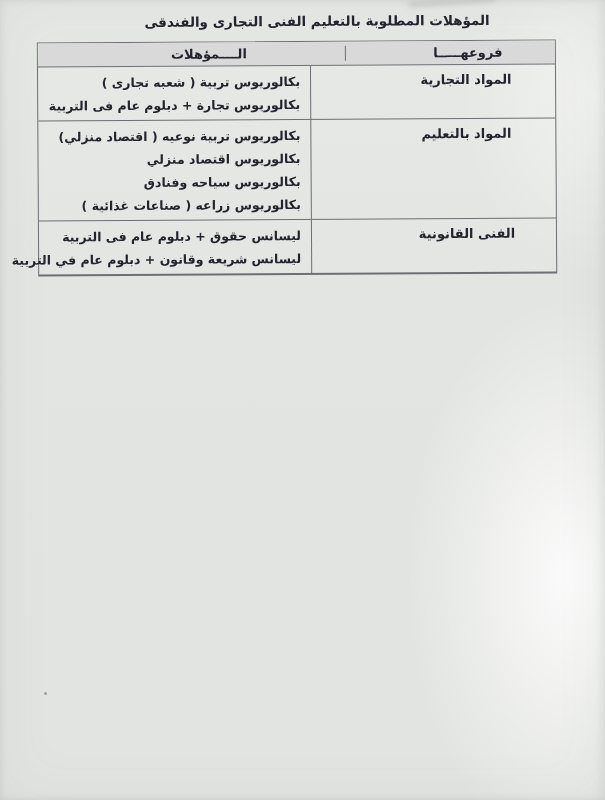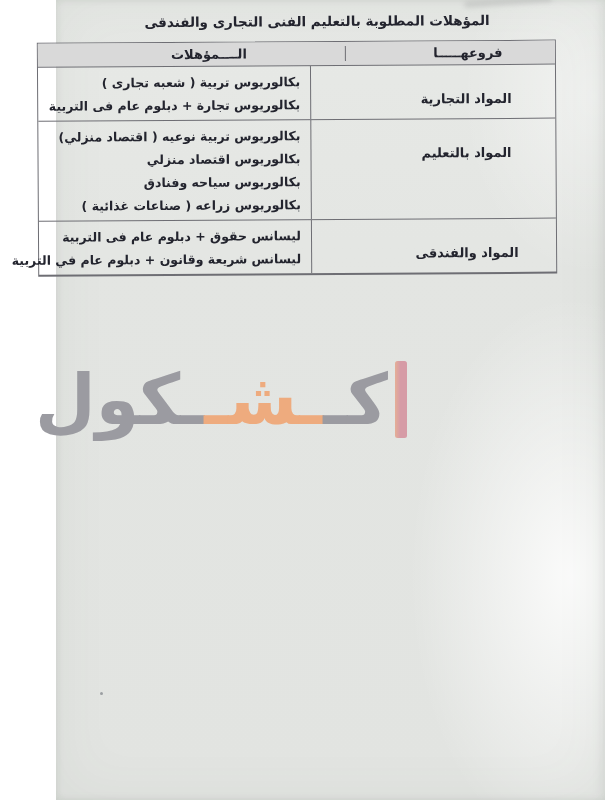--- a/index.html
+++ b/index.html
@@ -1,21 +1,21 @@
 <!DOCTYPE html>
 <html lang="ar" dir="rtl" style="--header-bg: #d9d9d9; --border: #6e6e74; --ink: #23242e; --paper: #e3e5e2; --wm-gray: #9b9ba1; --wm-orange: #eeab7e; --wm-bar_start: #e5ae96; --wm-bar_end: #d69ba6;"><head>
 <meta charset="utf-8">
 <style>
   html,body{margin:0;padding:0;}
   body{
     width:605px;height:800px;overflow:hidden;
     font-family:"DejaVu Sans", sans-serif;
   }
   .page{
-    position:relative;width:549px;height:800px;direction:rtl;
+    position:relative;width:605px;height:800px;direction:rtl;
     background:
       radial-gradient(ellipse 250px 430px at 94% 72%, rgba(255,255,255,.85) 0%, rgba(255,255,255,0) 65%),
       radial-gradient(ellipse 220px 300px at 98% 12%, rgba(255,255,255,.45) 0%, rgba(255,255,255,0) 60%),
       linear-gradient(to bottom, #e6e8e5 0%, #e3e5e2 30%, #e2e4e1 100%);
     box-shadow:
       inset 0 0 60px rgba(90,95,92,.06),
       inset -4px 0 8px rgba(125,130,126,.12),
       inset 3px 0 6px rgba(120,125,120,.08);
   }
   .doc-content{
@@ -44,21 +44,21 @@
     transform:translateX(35px);white-space:nowrap;
   }
   .th-branches{border-inline-end:1px solid transparent;}
   .trow{
     display:grid;grid-template-columns:245px 1fr;
     border-top:1px solid var(--border,#6e6e74);
   }
   .cell-branch{
     padding-top:7px;font-size:13px;font-weight:bold;text-align:center;
   }
-  .cell-branch .branch-text{display:inline-block;transform:translateX(33px);white-space:nowrap;margin-top:19px;}
+  .cell-branch .branch-text{display:inline-block;transform:translateX(33px);white-space:nowrap;}
   .col-divider{border-inline-end:1px solid var(--border,#6e6e74);}
   .cell-quals{
     padding:4px 10px 3px;font-size:12.5px;font-weight:bold;
   }
   .qline{line-height:23px;white-space:nowrap;}
   
   .watermark{
     position:absolute;top:352px;right:198px;
     display:flex;flex-direction:row;align-items:flex-start;gap:7px;
     direction:rtl;filter:blur(.35px);
@@ -119,33 +119,27 @@
     <div class="cell-quals">
               <div class="qline">بكالوريوس تربية نوعيه ( اقتصاد منزلي)</div>
               <div class="qline">بكالوريوس اقتصاد منزلي</div>
               <div class="qline">بكالوريوس سياحه وفنادق</div>
               <div class="qline">بكالوريوس زراعه ( صناعات غذائية )</div>
             </div>
   </div>
 
   <div class="trow">
     <div class="cell-branch col-divider">
-      <span class="branch-text">المواد والفندقى</span>
+      <span class="branch-text">الفنى القانونية</span>
     </div>
     <div class="cell-quals">
               <div class="qline">ليسانس حقوق + دبلوم عام فى التربية</div>
               <div class="qline">ليسانس شريعة وقانون + دبلوم عام في التربية</div>
             </div>
   </div>
 </div>
     </div>
 
   </div>
 
-  <div class="watermark">
-    <div class="wm-bar"></div>
-    <div class="wm-text">
-      <span>كـ</span><span class="wm-mid">ـشـ</span><span>ـكول</span>
-    </div>
-  </div>
 
   <div class="speck"></div>
 </div>
 
 </body></html>

